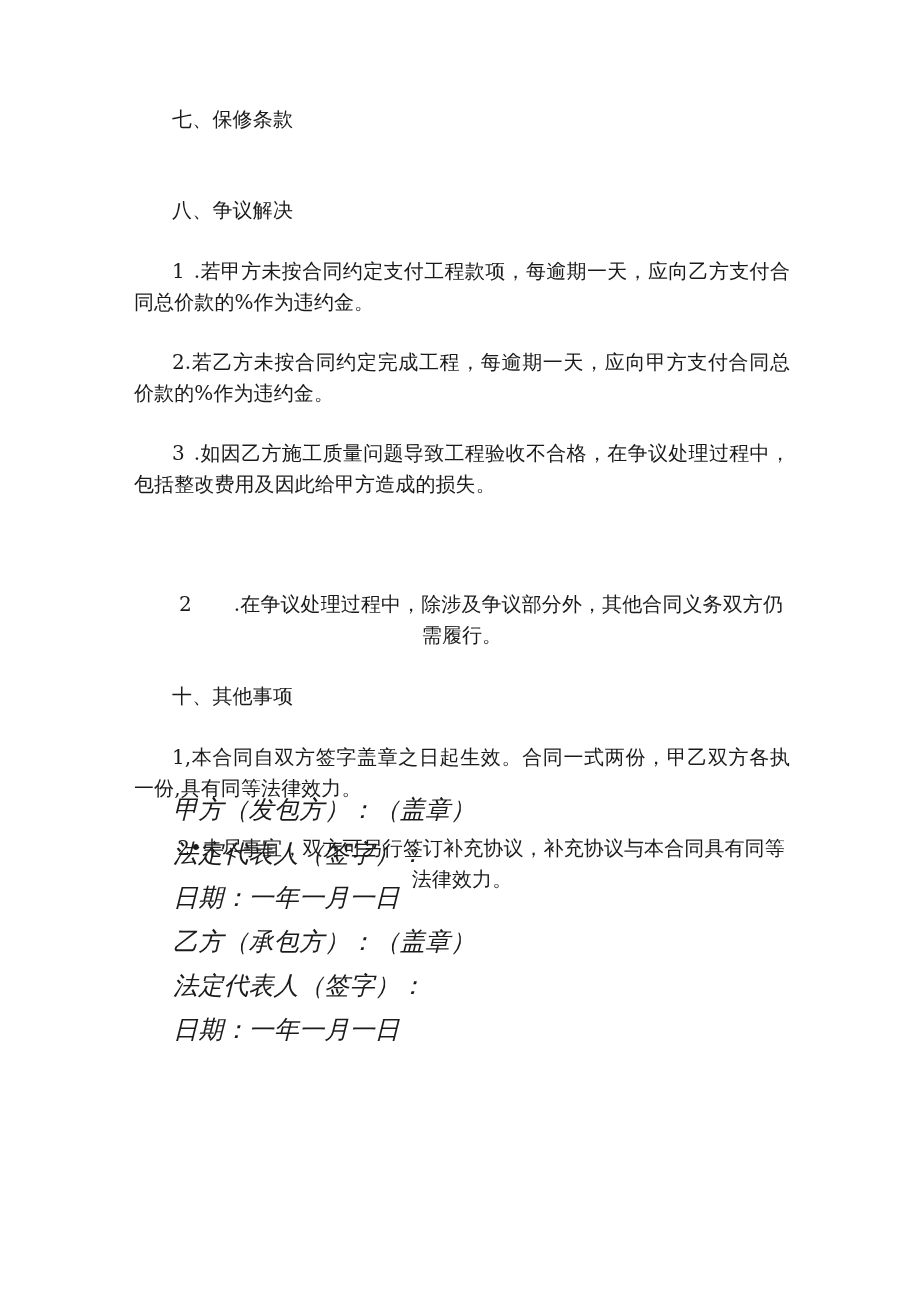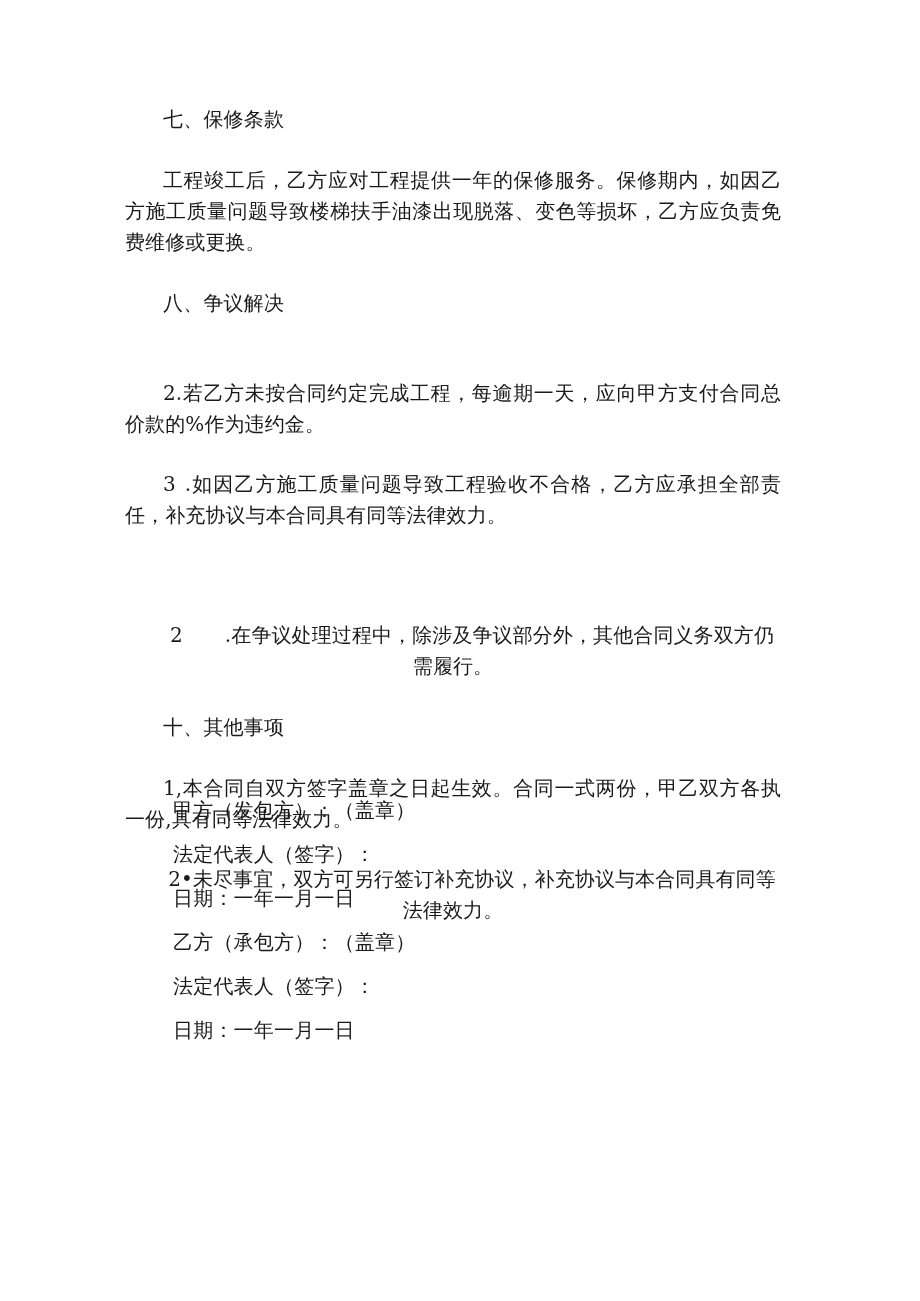--- a/index.html
+++ b/index.html
@@ -19,21 +19,21 @@
     position: absolute;
     left: 0;
     top: 0;
     width: 920px;
     height: 1301px;
     background: #ffffff;
     overflow: hidden;
   }
   .doc-body {
     position: absolute;
-    left: 125px;
+    left: 134px;
     top: 104px;
     width: 656px;
   }
   
   .heading {
     font-size: 20px;
     line-height: 31px;
     margin: 0 0 0 0;
     padding: 0;
     text-indent: 38px;
@@ -54,61 +54,62 @@
   }
   .para.no-justify {
     text-align: center;
   }
   
   .gap-block { height: 30px; }
   .gap-block-sm { height: 29px; }
 
   
   .sig-line {
-    font-size: 20px;
+    font-size: 25px;
     line-height: 44px;
     margin: 0;
     padding: 0;
     text-indent: 38px;
     white-space: nowrap;
     letter-spacing: 0.2px;
+    font-style: italic;
   }
   .sig-block {
     position: absolute;
     left: 135px;
     top: 788px;
     width: 656px;
   }
   .numgap-sm { display: inline-block; width: 9px; }
   .numgap-lg { display: inline-block; width: 42px; }
 </style>
 </head>
 <body>
 
 <div class="page">
 
   <div class="doc-body">
 
     <p class="heading">七、保修条款</p>
     <div class="gap-block"></div>
-    <p class="para">工程竣工后，乙方应对工程提供一年的保修服务。保修期内，如因乙方施工质量问题导致楼梯扶手油漆出现脱落、变色等损坏，乙方应负责免费维修或更换。</p>
 
     <div class="gap-block"></div>
 
     <p class="heading">八、争议解决</p>
     <div class="gap-block"></div>
 
+    <p class="para"><span>1</span><span class="numgap-sm"></span><span>.若甲方未按合同约定支付工程款项，每逾期一天，应向乙方支付合同总价款的%作为违约金。</span></p>
 
     <div class="gap-block-sm"></div>
 
     <p class="para"><span>2</span><span>.若乙方未按合同约定完成工程，每逾期一天，应向甲方支付合同总价款的%作为违约金。</span></p>
 
     <div class="gap-block-sm"></div>
 
-    <p class="para"><span>3</span><span class="numgap-sm"></span><span>.如因乙方施工质量问题导致工程验收不合格，乙方应承担全部责任，补充协议与本合同具有同等法律效力。</span></p>
+    <p class="para"><span>3</span><span class="numgap-sm"></span><span>.如因乙方施工质量问题导致工程验收不合格，在争议处理过程中，包括整改费用及因此给甲方造成的损失。</span></p>
 
     <div class="gap-block"></div>
 
     <div class="gap-block"></div>
 
 
     <div class="gap-block-sm"></div>
 
     <p class="para no-justify"><span>2</span><span class="numgap-lg"></span><span>.在争议处理过程中，除涉及争议部分外，其他合同义务双方仍需履行。</span></p>
 

